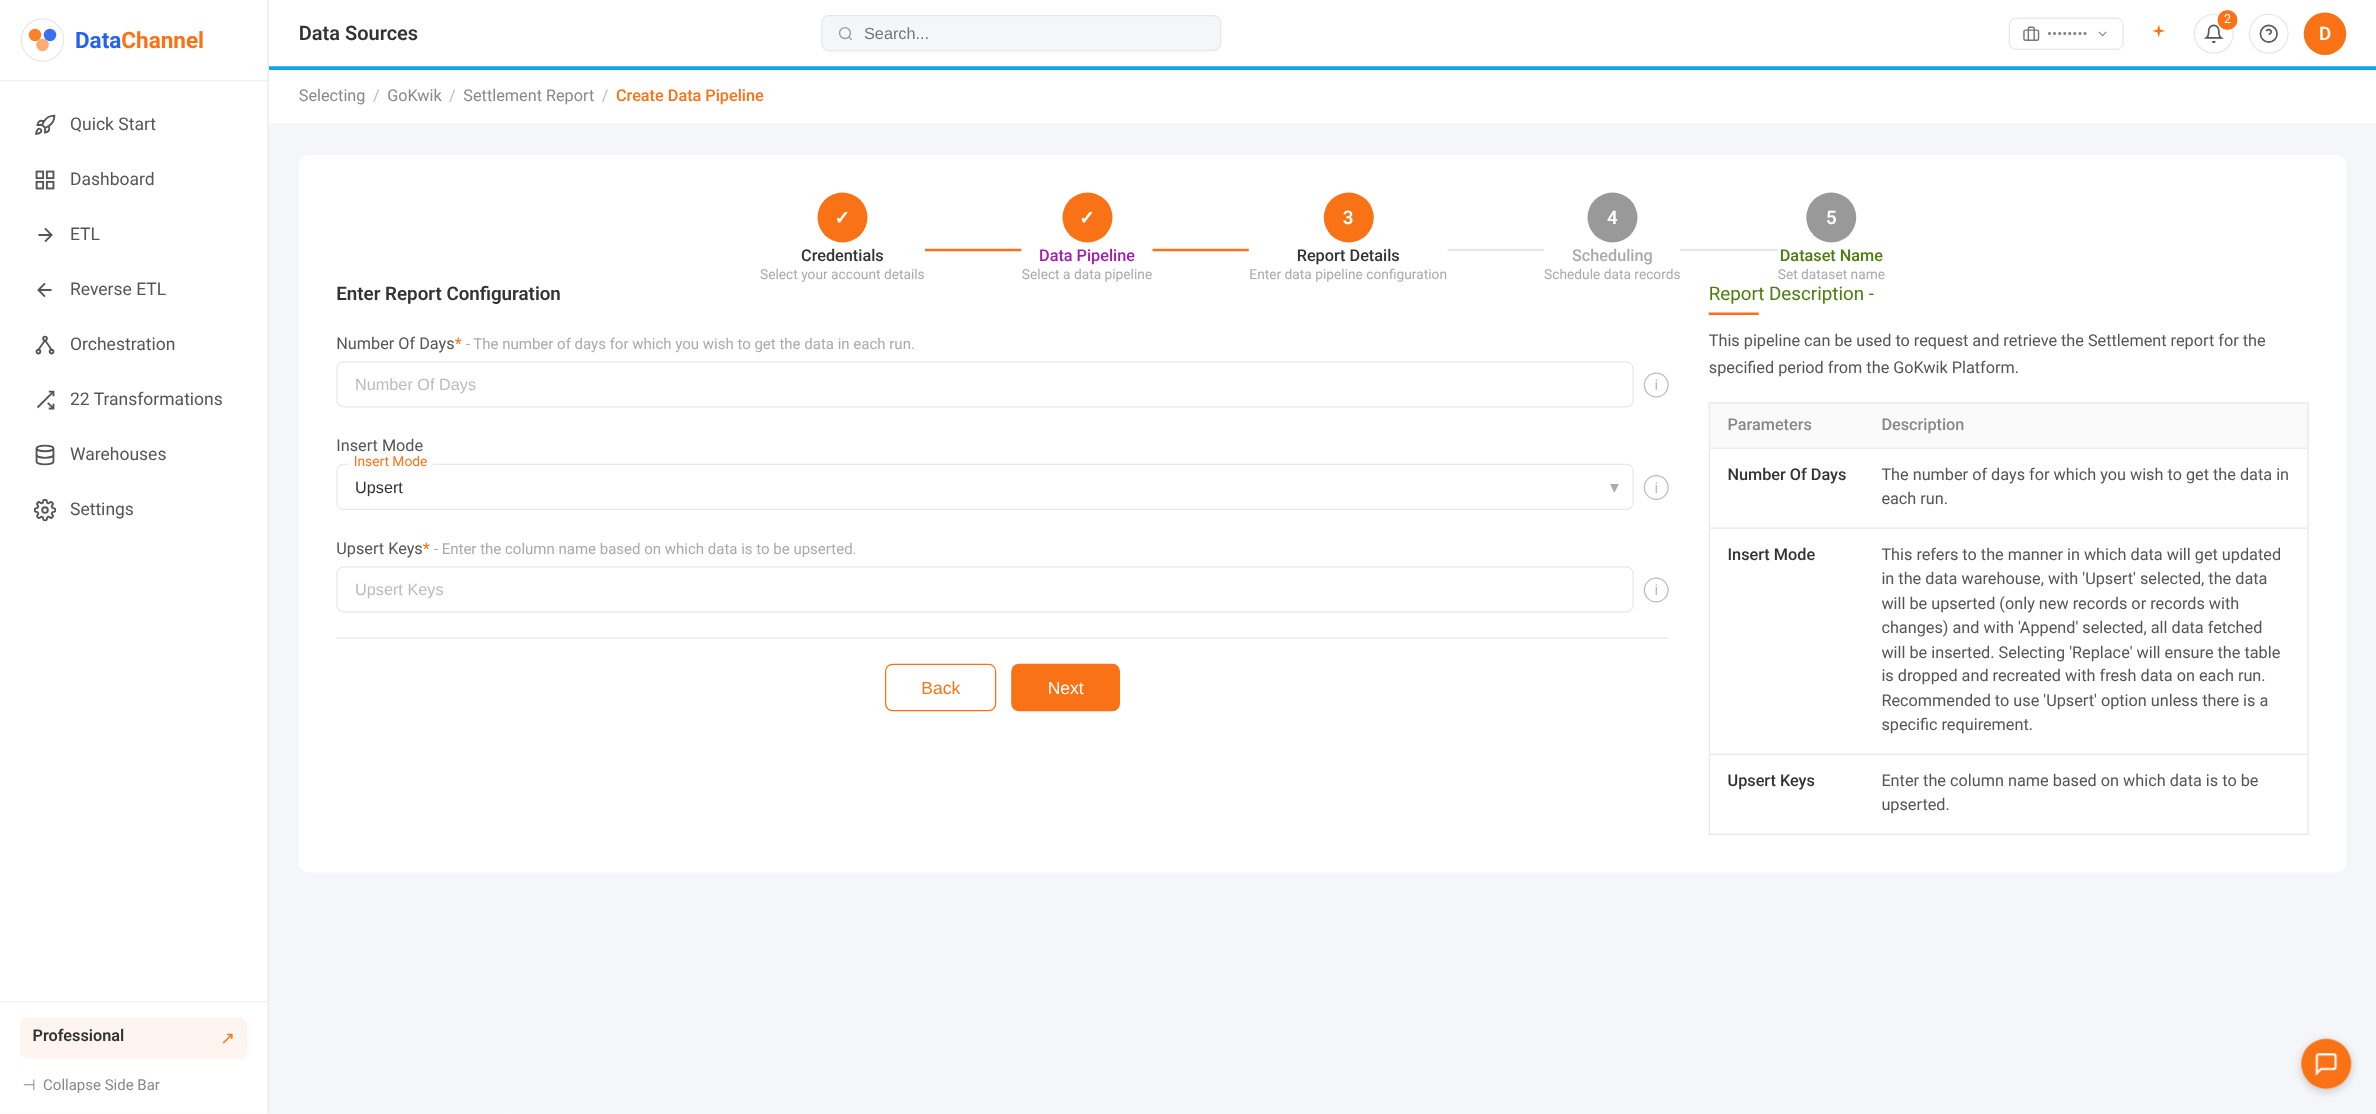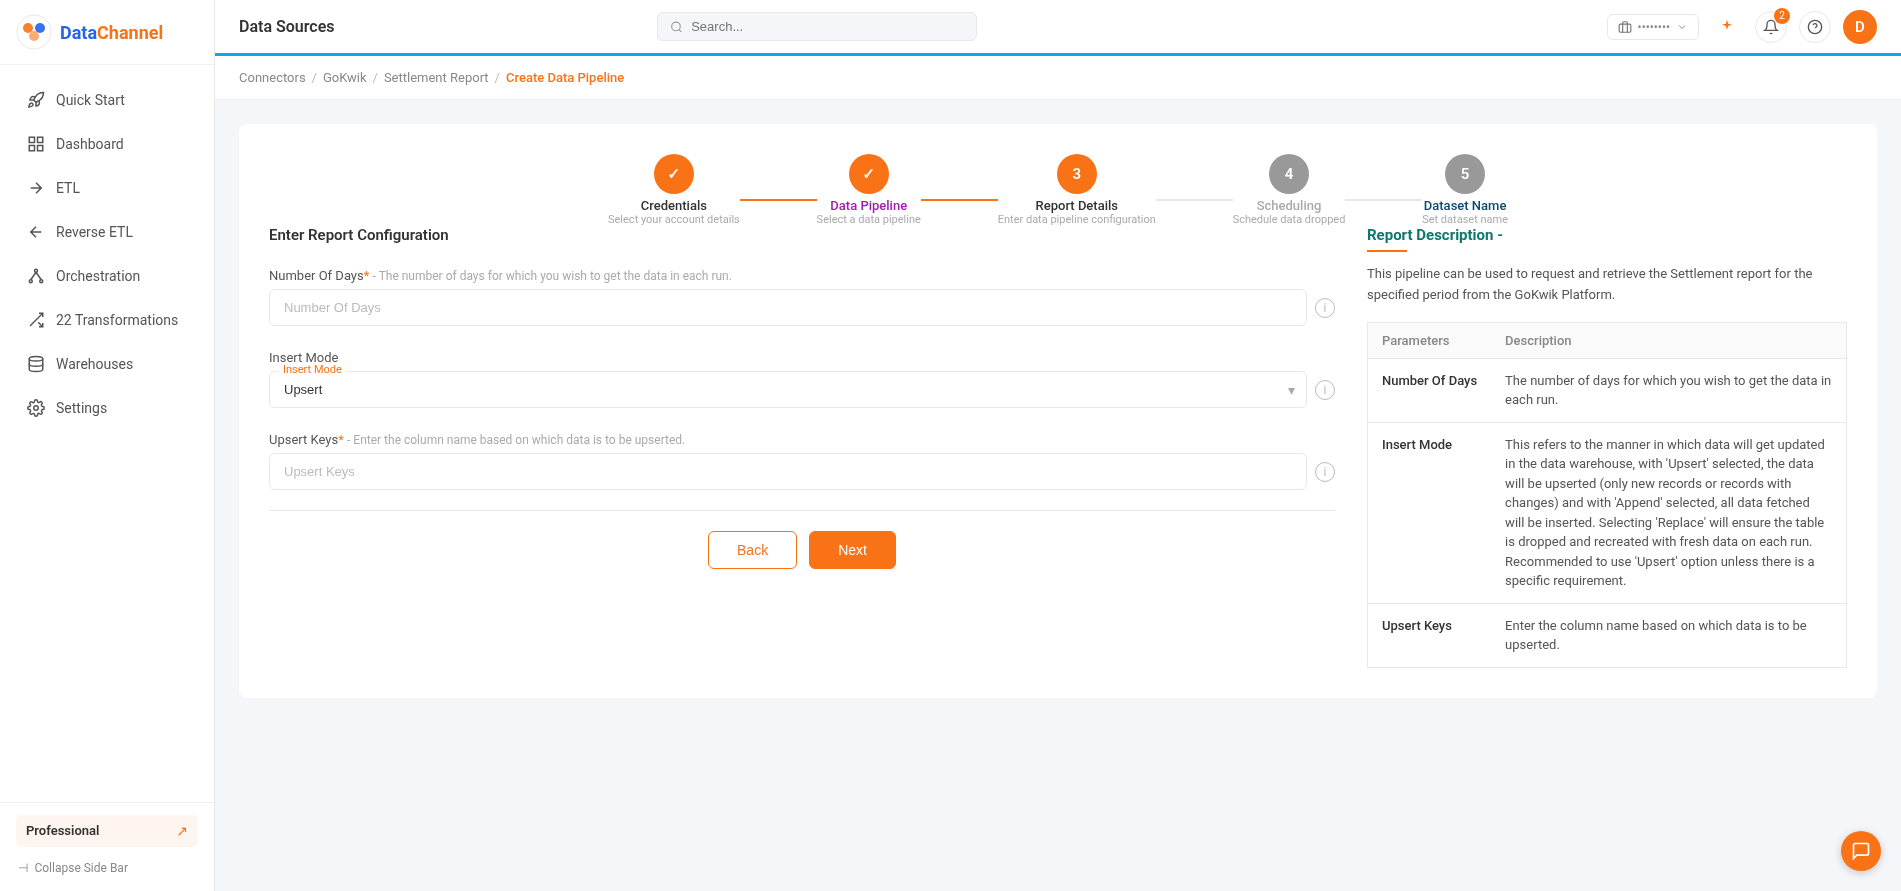--- a/index.html
+++ b/index.html
@@ -77,21 +77,21 @@
     .select-arrow { position: absolute; right: 12px; top: 50%; transform: translateY(-50%); color: #aaa; pointer-events: none; }
     .insert-mode-label { position: absolute; top: -8px; left: 10px; background: #fff; padding: 0 4px; font-size: 11px; color: #f97316; }
 
     .form-divider { border: none; border-top: 1px solid #e8e8e8; margin: 20px 0; }
 
     .btn-row { display: flex; align-items: center; gap: 12px; justify-content: center; margin-top: 16px; }
     .btn-back { padding: 10px 28px; border: 1px solid #f97316; border-radius: 6px; background: #fff; color: #f97316; font-size: 14px; font-weight: 500; cursor: pointer; }
     .btn-next { padding: 10px 28px; border: 1px solid #f97316; border-radius: 6px; background: #f97316; color: #fff; font-size: 14px; font-weight: 500; cursor: pointer; }
 
     
-    .report-title { font-size: 15px; font-weight: 700; color: #0f766e; margin-bottom: 6px; }
+    .report-title { font-size: 15px; font-weight: 400; color: #4d7c0f; margin-bottom: 6px; }
     .report-underline { width: 40px; height: 2px; background: #f97316; margin-bottom: 12px; }
     .report-desc { font-size: 13px; color: #555; line-height: 1.6; margin-bottom: 16px; }
     .params-table { width: 100%; border: 1px solid #e8e8e8; border-radius: 14px; border-collapse: collapse; font-size: 13px; }
     .params-table th { background: #fafafa; padding: 10px 14px; text-align: left; color: #888; font-weight: 500; border-bottom: 1px solid #e8e8e8; }
     .params-table td { padding: 12px 14px; color: #555; border-bottom: 1px solid #e8e8e8; vertical-align: top; line-height: 1.5; }
     .params-table tr:last-child td { border-bottom: none; }
     .params-table .param-name { color: #333; font-weight: 500; white-space: nowrap; }
 
     
     .chat-bubble { position: fixed; bottom: 20px; right: 20px; width: 40px; height: 40px; border-radius: 50%; background: #f97316; color: #fff; display: flex; align-items: center; justify-content: center; cursor: pointer; font-size: 18px; box-shadow: 0 2px 8px rgba(0,0,0,0.2); }
@@ -265,21 +265,21 @@
               <path d="M9.09 9a3 3 0 0 1 5.83 1c0 2-3 3-3 3"></path>
               <line x1="12" y1="17" x2="12.01" y2="17"></line>
             </svg>
         </div>
 
         <div class="avatar">D</div>
       </div>
     </header>
 
     <div class="breadcrumb">
-      <a>Connectors</a>
+      <a>Selecting</a>
       <span class="sep">/</span>
       <a>GoKwik</a>
       <span class="sep">/</span>
       <a>Settlement Report</a>
       <span class="sep">/</span>
       <span class="current">Create Data Pipeline</span>
     </div>
 
     <div class="content">
       <div class="content-card">
@@ -303,27 +303,27 @@
           <div class="step-info">
             <div class="step-circle active">3</div>
             <span class="step-label">Report Details</span>
             <span class="step-sublabel">Enter data pipeline configuration</span>
           </div>
           <div class="step-connector"></div>
 
           <div class="step-info">
             <div class="step-circle pending">4</div>
             <span class="step-label" style="color:#aaa;">Scheduling</span>
-            <span class="step-sublabel">Schedule data dropped</span>
+            <span class="step-sublabel">Schedule data records</span>
           </div>
           <div class="step-connector"></div>
 
           <div class="step-info">
             <div class="step-circle pending">5</div>
-            <span class="step-label" style="color:#0c4a6e;">Dataset Name</span>
+            <span class="step-label" style="color:#4d7c0f;">Dataset Name</span>
             <span class="step-sublabel">Set dataset name</span>
           </div>
         </div>
 
         <div class="two-col">
 
           <div class="form-col">
             <div class="form-section-title">Enter Report Configuration</div>
 
             <div class="form-group">

